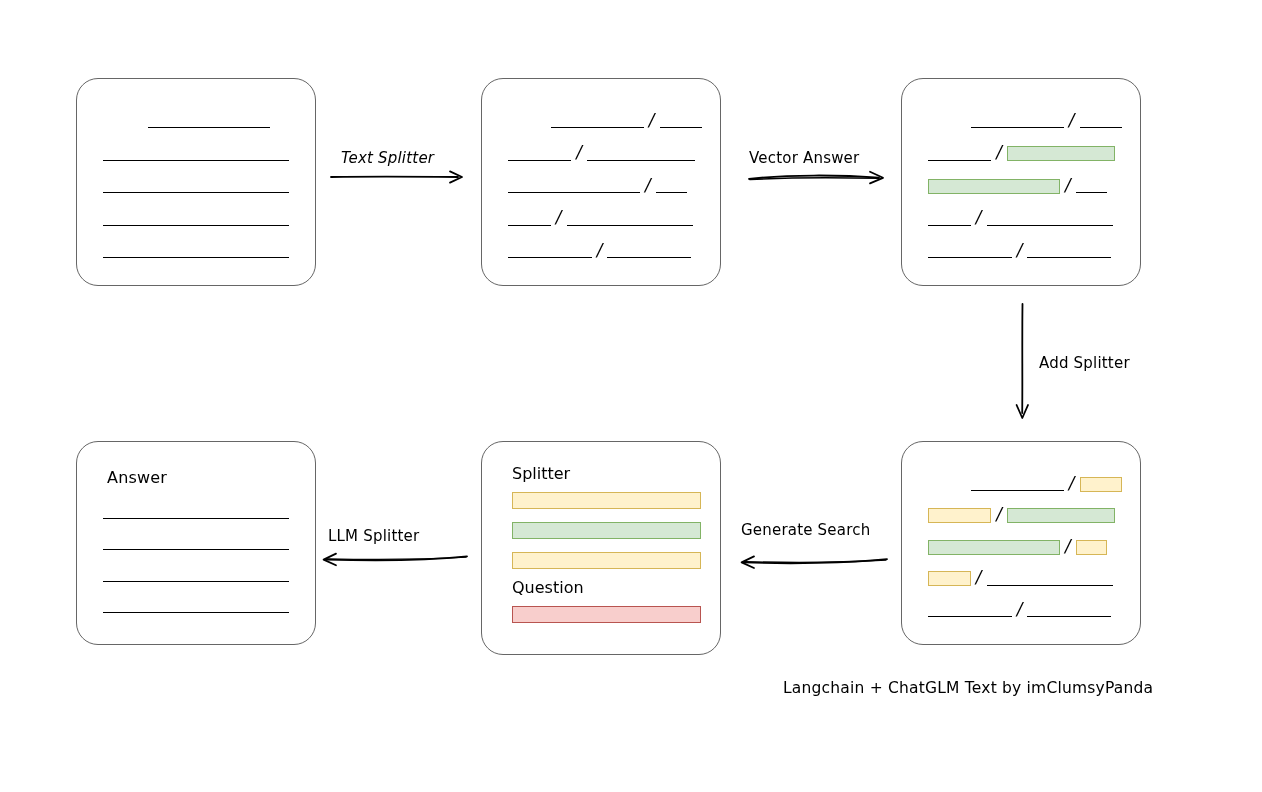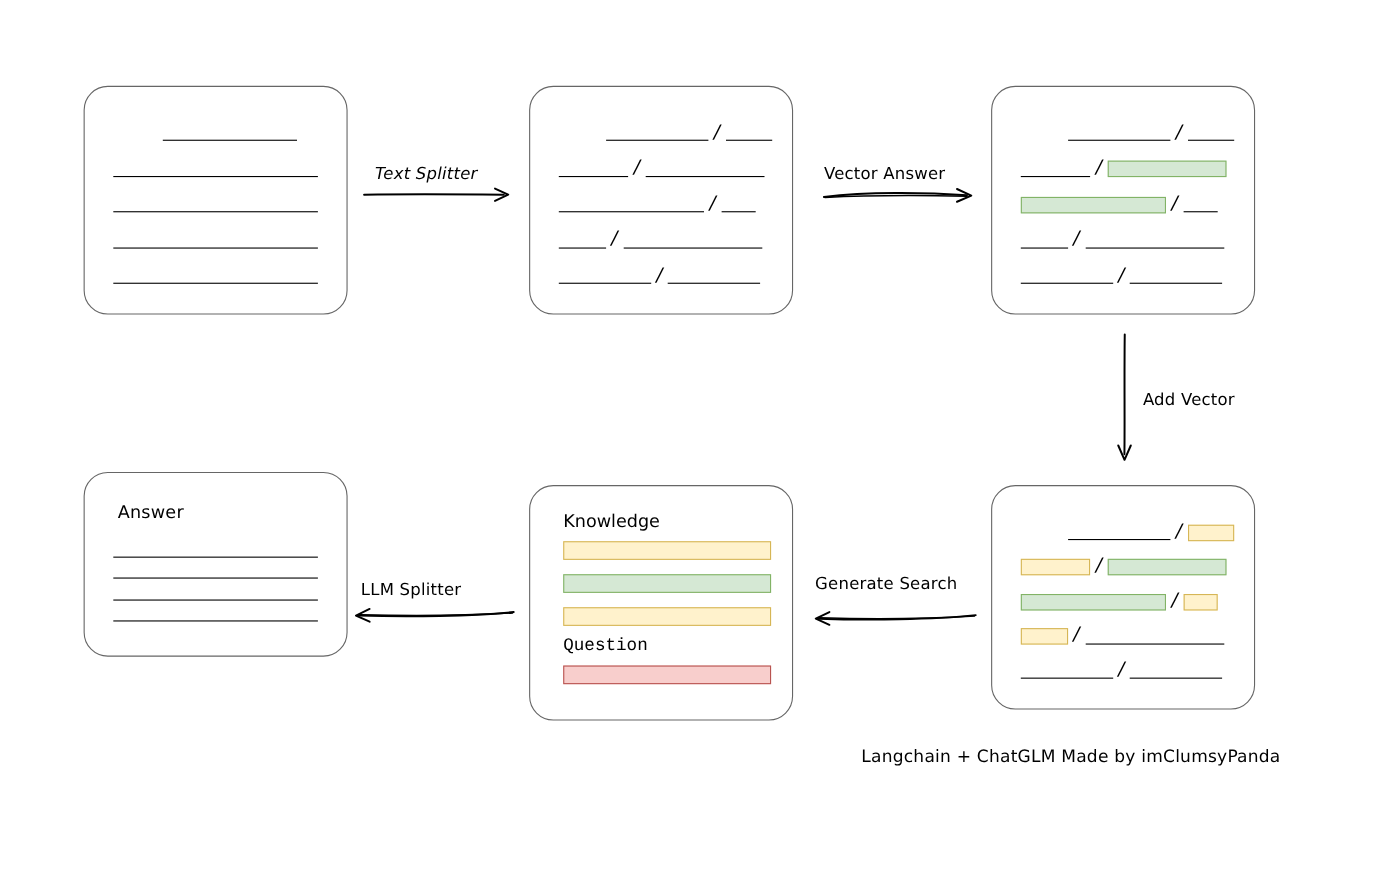--- a/index.html
+++ b/index.html
@@ -104,21 +104,21 @@
     color: #000000;
     margin: 0 0 9px 4px;
   }
   .kq-bar {
     height: 17px;
     box-sizing: border-box;
     margin: 0 0 13px 4px;
     width: 189px;
   }
   .kq-bar.last { margin-bottom: 0; }
-  .kq-label.second { margin-top: 9px; font-family: Liberation Mono, monospace; }
+  .kq-label.second { margin-top: 9px; }
 
   
   .conn { position: absolute; }
   .conn svg { display: block; overflow: visible; }
   .conn-label {
     position: absolute;
     font-size: 15px;
     color: #000000;
     white-space: nowrap;
     letter-spacing: .2px;
@@ -247,34 +247,34 @@
       <div class="row">
         <div class="seg" style="flex: 0 0 45%;"></div>
         <span class="slash">/</span>
         <div class="seg" style="flex: 0 0 45%;"></div>
       </div>
     </div>
 </div>
 
 <div class="card" style="left:481px; top:441px; width:240px; height:214px;">
   <div class="kq">
-    <div class="kq-label">Knowledge</div>
+    <div class="kq-label">Splitter</div>
     <div>
         <div class="kq-bar chip yellow" style="height: 17px;"></div>
         <div class="kq-bar chip green" style="height: 17px;"></div>
         <div class="kq-bar chip yellow last" style="height: 17px;"></div>
       </div>
     <div class="kq-label second">Question</div>
     <div>
         <div class="kq-bar chip red last" style="height: 17px;"></div>
       </div>
   </div>
 </div>
 
-<div class="card" style="left:76px; top:429px; width:240px; height:168px;padding-left:19px;">
+<div class="card" style="left:76px; top:441px; width:240px; height:204px;padding-left:19px;">
   <div class="card-title">Answer</div>
   <div class="lines with-title">
       <div class="row">
         <div class="seg" style="flex: 0 0 100%;"></div>
       </div>
       <div class="row">
         <div class="seg" style="flex: 0 0 100%;"></div>
       </div>
       <div class="row">
         <div class="seg" style="flex: 0 0 100%;"></div>
@@ -301,33 +301,33 @@
   </svg>
 </div>
 <div class="conn-label" style="left:749px; top:149px;">Vector Answer</div>
 
 <div class="conn" style="left:1012px; top:303px; width:22px; height:118px;">
   <svg width="22" height="118" viewBox="0 0 22 118">
     <path d="M10.5,1 C10,40 10.6,76 10.2,110" fill="none" stroke="#000" stroke-width="1.8" stroke-linecap="round"></path>
     <path d="M4.6,102 L10.3,115 L16,102" fill="none" stroke="#000" stroke-width="1.8" stroke-linejoin="round" stroke-linecap="round"></path>
   </svg>
 </div>
-<div class="conn-label" style="left:1039px; top:354px;">Add Vector</div>
+<div class="conn-label" style="left:1039px; top:354px;">Add Splitter</div>
 
 <div class="conn" style="left:740px; top:552px; width:148px; height:18px;">
   <svg width="148" height="18" viewBox="0 0 148 18">
     <path d="M147,7.2 C108,11.4 48,12 4,10.4" fill="none" stroke="#000" stroke-width="1.8" stroke-linecap="round"></path>
     <path d="M146,8 C108,10.2 48,10.8 5,9.6" fill="none" stroke="#000" stroke-width="1.3" stroke-linecap="round"></path>
     <path d="M14,4.4 L1.6,10.4 L14,16" fill="none" stroke="#000" stroke-width="1.8" stroke-linejoin="round" stroke-linecap="round"></path>
   </svg>
 </div>
 <div class="conn-label" style="left:741px; top:521px;">Generate Search</div>
 
 <div class="conn" style="left:322px; top:549px; width:146px; height:18px;">
   <svg width="146" height="18" viewBox="0 0 146 18">
     <path d="M145,7.4 C108,11.2 50,12 4,10.6" fill="none" stroke="#000" stroke-width="1.8" stroke-linecap="round"></path>
     <path d="M144,8.2 C108,10.2 50,10.8 5,9.8" fill="none" stroke="#000" stroke-width="1.3" stroke-linecap="round"></path>
     <path d="M14,4.6 L1.6,10.6 L14,16.2" fill="none" stroke="#000" stroke-width="1.8" stroke-linejoin="round" stroke-linecap="round"></path>
   </svg>
 </div>
 <div class="conn-label" style="left:328px; top:527px;">LLM Splitter</div>
 
-<div class="credit">Langchain + ChatGLM Made by imClumsyPanda</div>
+<div class="credit">Langchain + ChatGLM Text by imClumsyPanda</div>
 
 </body></html>

